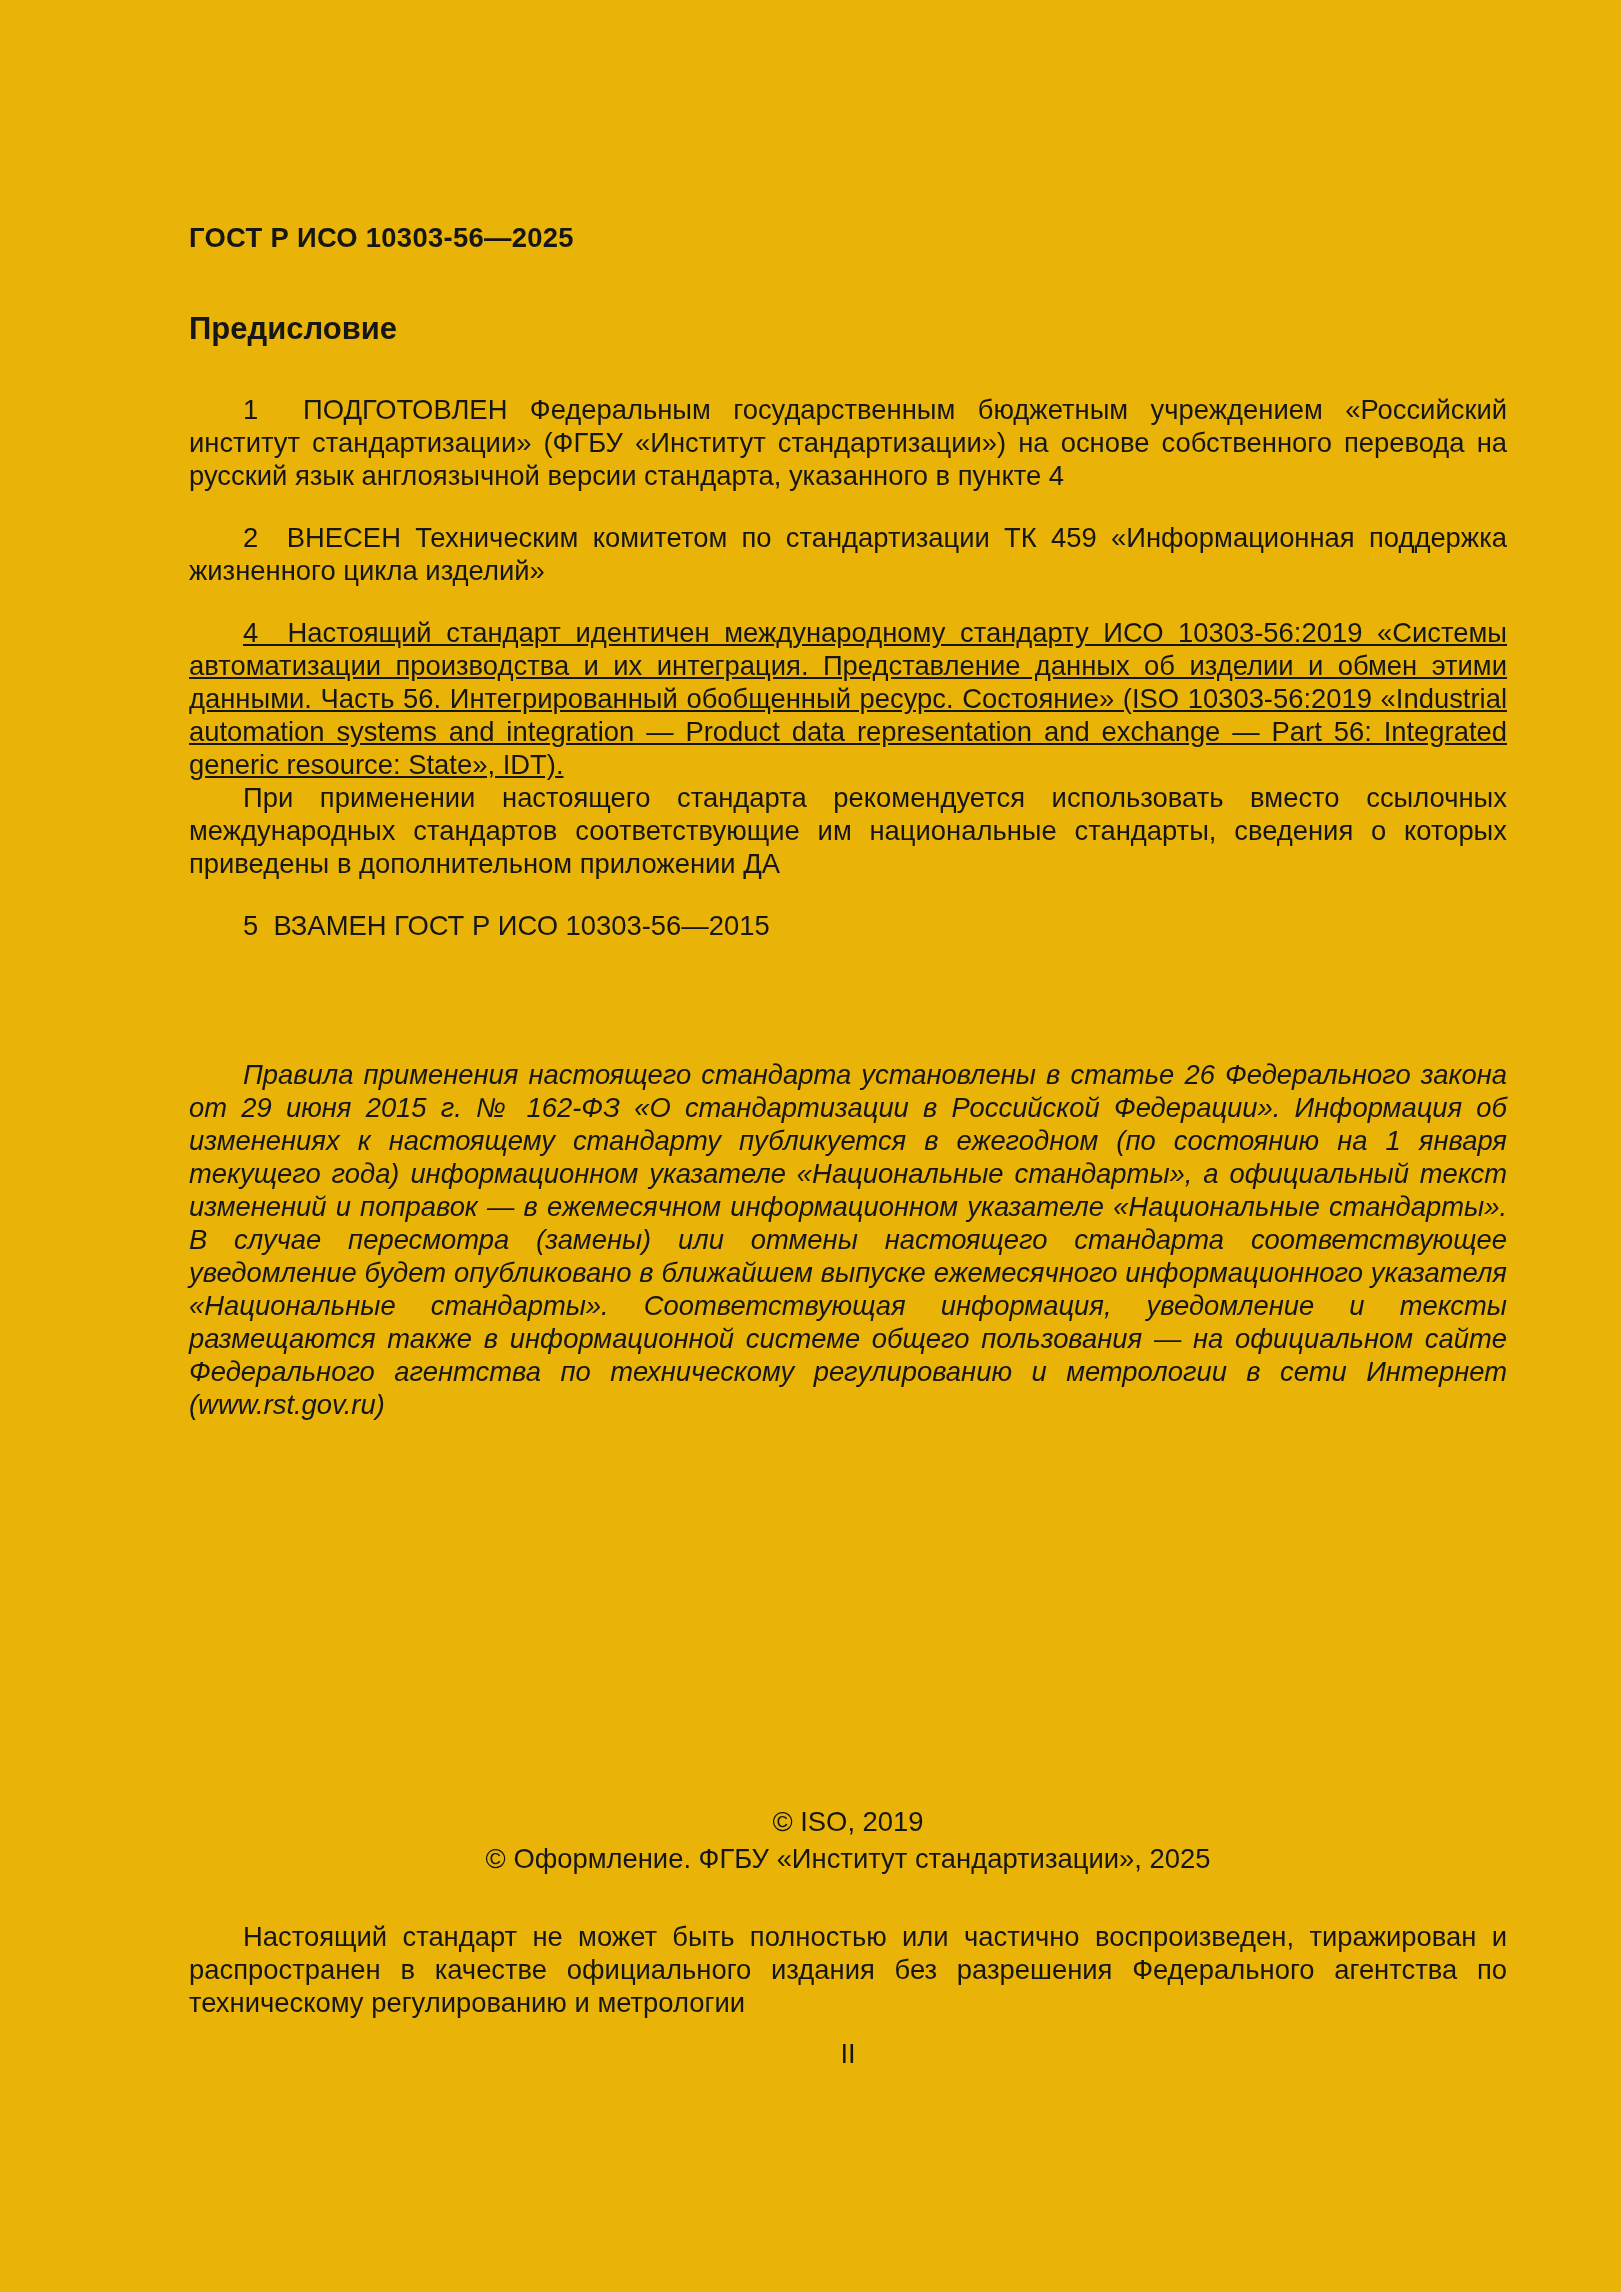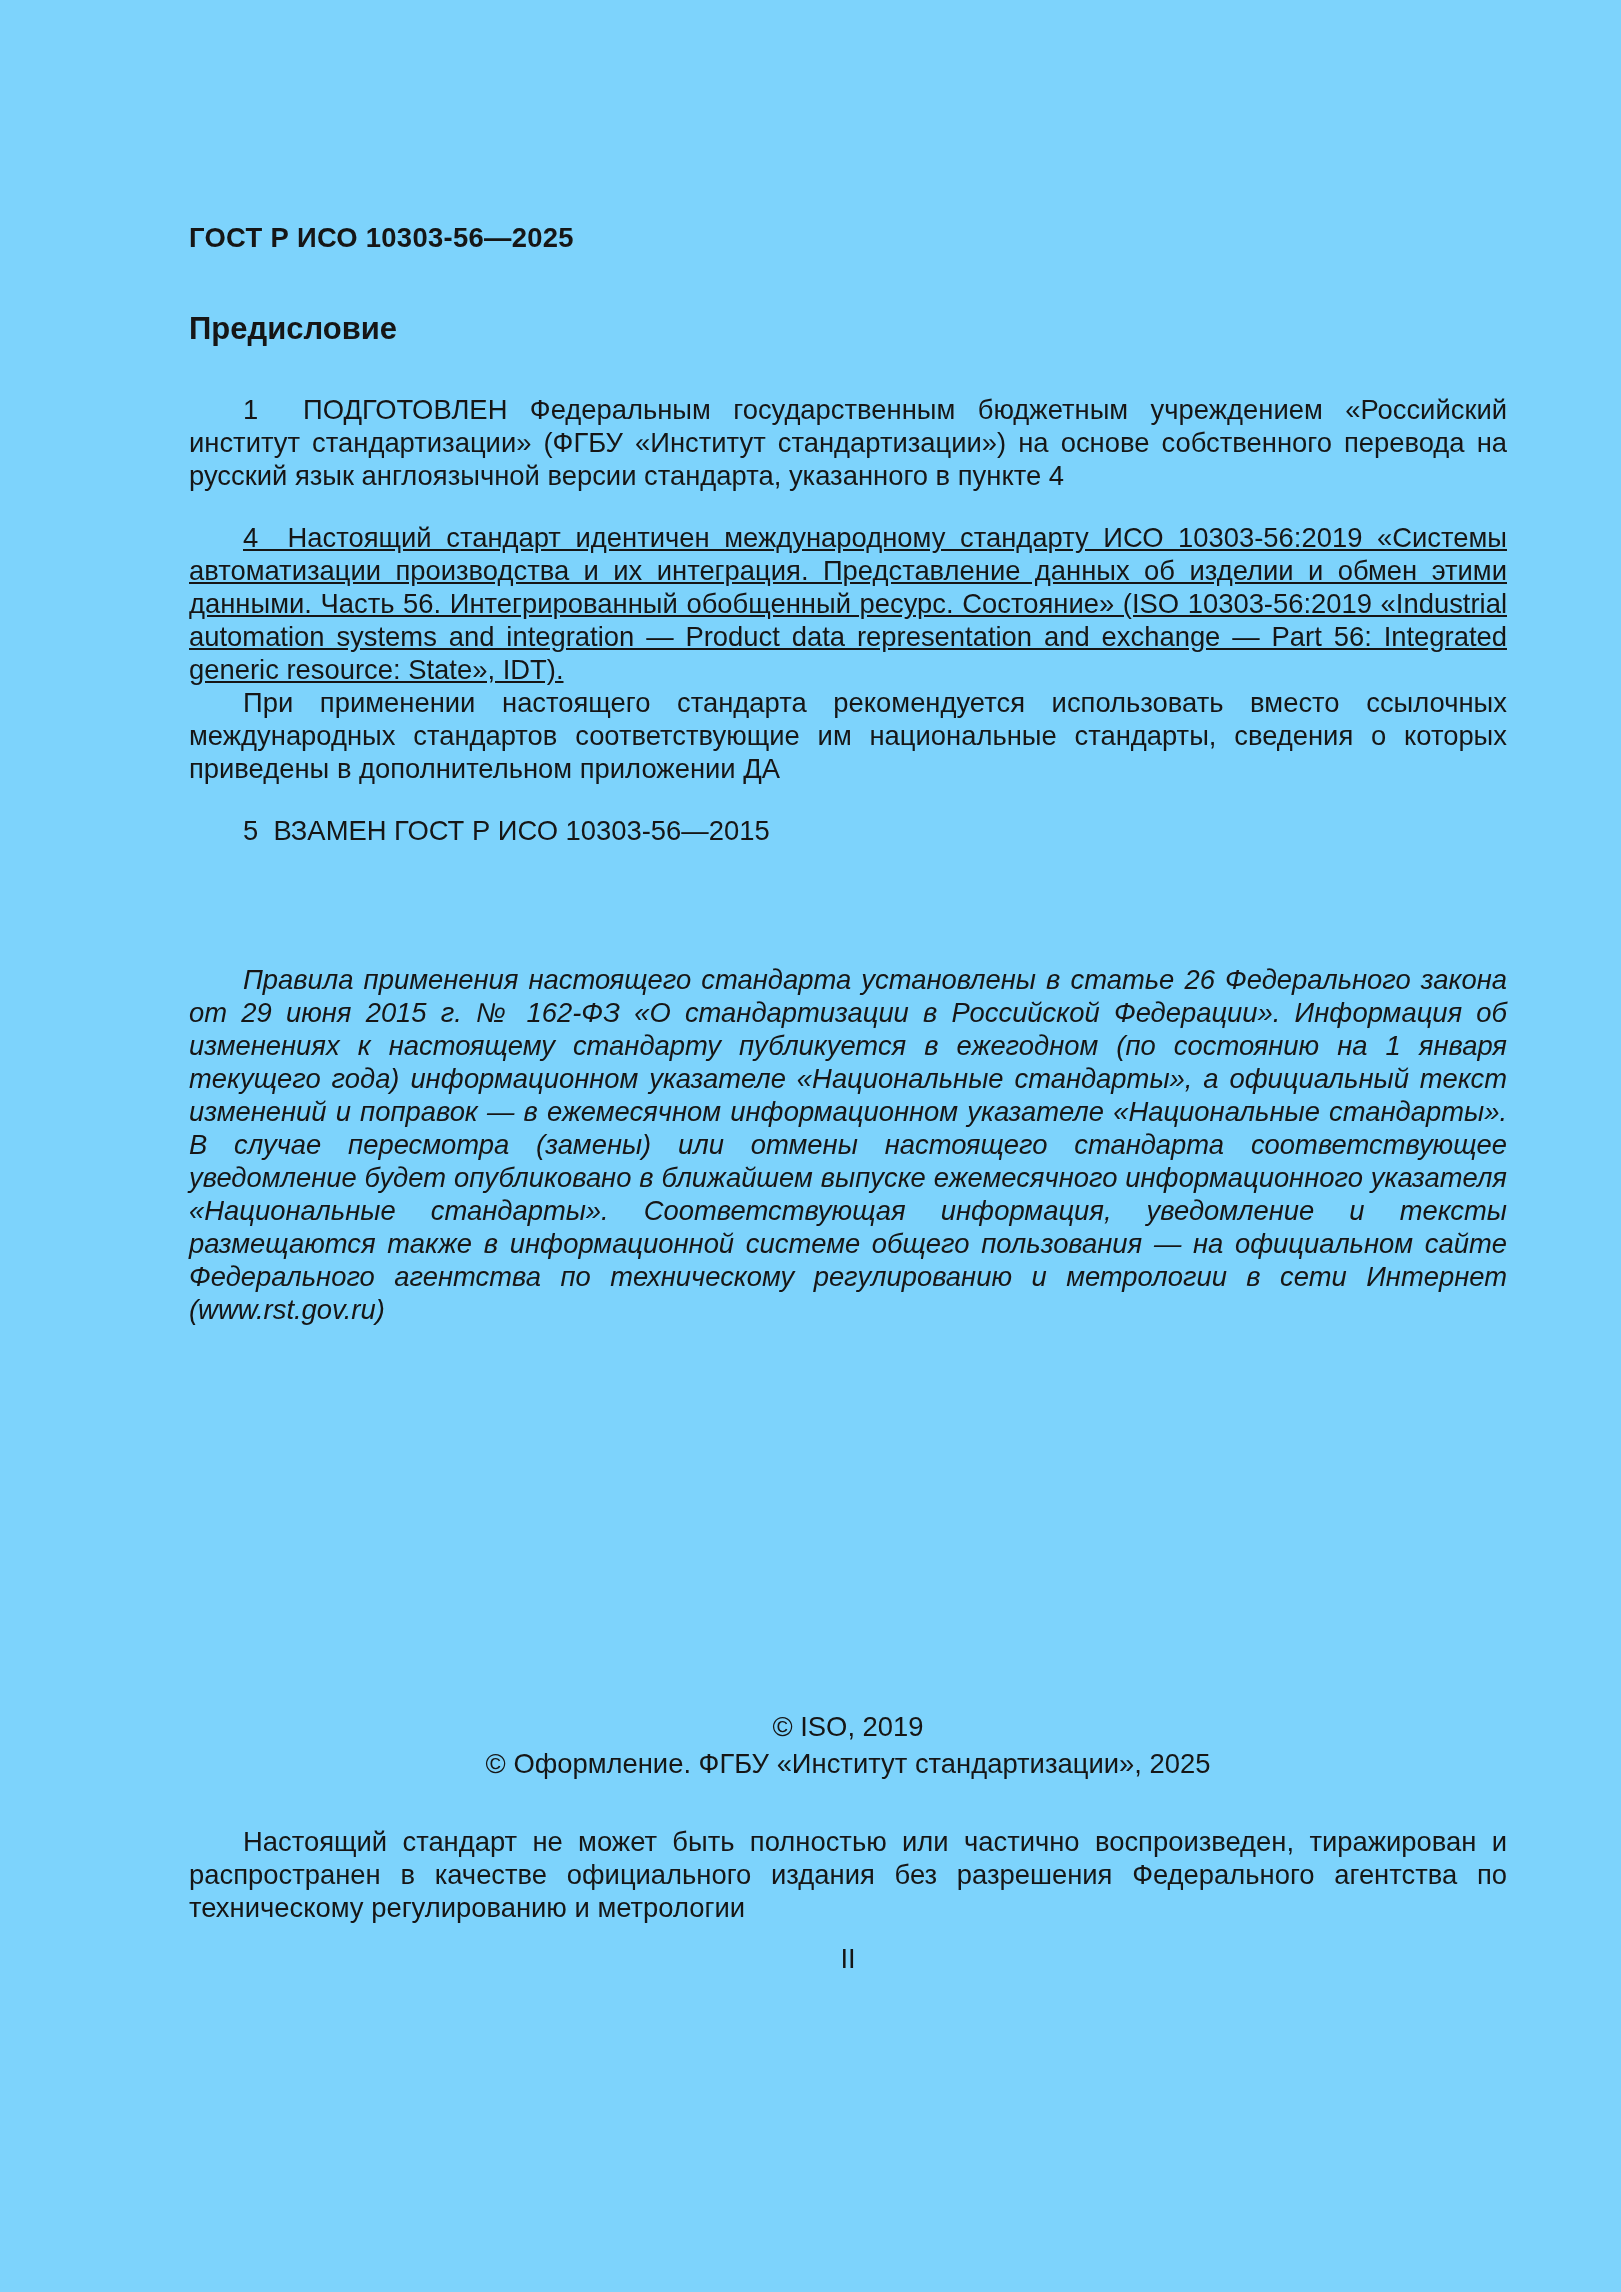--- a/index.html
+++ b/index.html
@@ -5,21 +5,21 @@
   html, body {
     margin: 0;
     padding: 0;
     background: #ffffff;
   }
   .page {
     position: relative;
     width: 1621px;
     height: 2293px;
     box-sizing: border-box;
-    background: #7dd3fc;
+    background: #eab308;
     color: #161616;
     font-family: "Liberation Sans", sans-serif;
     font-size: 27.4px;
     line-height: 33px;
     padding: 221px 114px 0 189px;
     overflow: hidden;
   }
   .doc-header {
     font-weight: bold;
     letter-spacing: 0.3px;
@@ -66,20 +66,21 @@
 <body>
 
 <div class="page">
 
   <div class="doc-header">ГОСТ Р ИСО 10303-56—2025</div>
 
   <h1 class="doc-title">Предисловие</h1>
 
   <p class="para">1&nbsp; ПОДГОТОВЛЕН Федеральным государственным бюджетным учреждением «Российский институт стандартизации» (ФГБУ «Институт стандартизации») на основе собственного перевода на русский язык англоязычной версии стандарта, указанного в пункте 4</p>
 
+  <p class="para">2&nbsp; ВНЕСЕН Техническим комитетом по стандартизации ТК 459 «Информационная поддержка жизненного цикла изделий»</p>
 
 
   <p class="para tight">4&nbsp; Настоящий стандарт идентичен международному стандарту ИСО 10303-56:2019 «Системы автоматизации производства и их интеграция. Представление данных об изделии и обмен этими данными. Часть 56. Интегрированный обобщенный ресурс. Состояние» (ISO 10303-56:2019 «Industrial automation systems and integration — Product data representation and exchange — Part 56: Integrated generic resource: State», IDT).</p>
 
   <p class="para">При применении настоящего стандарта рекомендуется использовать вместо ссылочных международных стандартов соответствующие им национальные стандарты, сведения о которых приведены в дополнительном приложении ДА</p>
 
   <p class="para">5&nbsp; ВЗАМЕН ГОСТ Р ИСО 10303-56—2015</p>
 
   <p class="note-italic">Правила применения настоящего стандарта установлены в статье 26 Федерального закона от 29 июня 2015 г. № 162-ФЗ «О стандартизации в Российской Федерации». Информация об изменениях к настоящему стандарту публикуется в ежегодном (по состоянию на 1 января текущего года) информационном указателе «Национальные стандарты», а официальный текст изменений и поправок — в ежемесячном информационном указателе «Национальные стандарты». В случае пересмотра (замены) или отмены настоящего стандарта соответствующее уведомление будет опубликовано в ближайшем выпуске ежемесячного информационного указателя «Национальные стандарты». Соответствующая информация, уведомление и тексты размещаются также в информационной системе общего пользования — на официальном сайте Федерального агентства по техническому регулированию и метрологии в сети Интернет (www.rst.gov.ru)</p>
 

